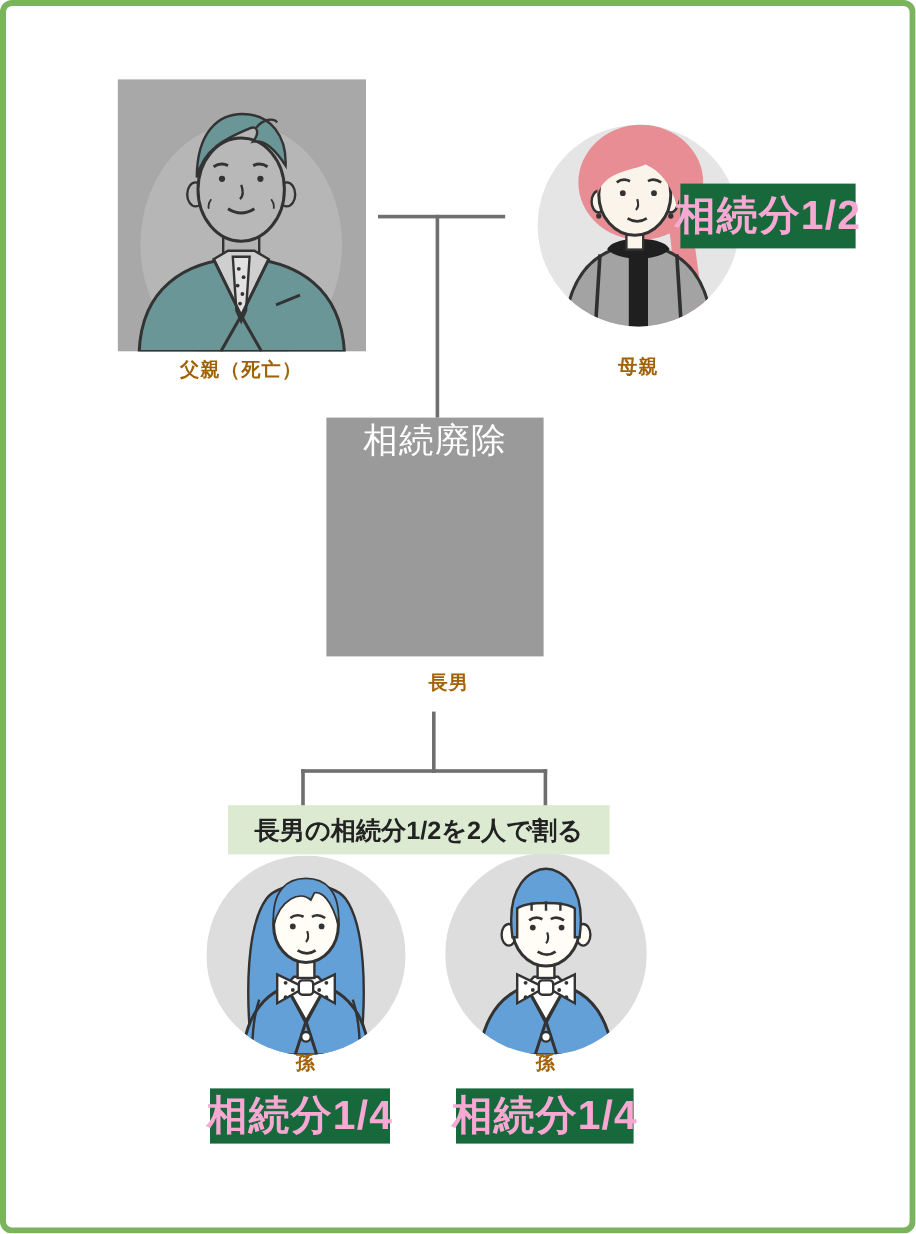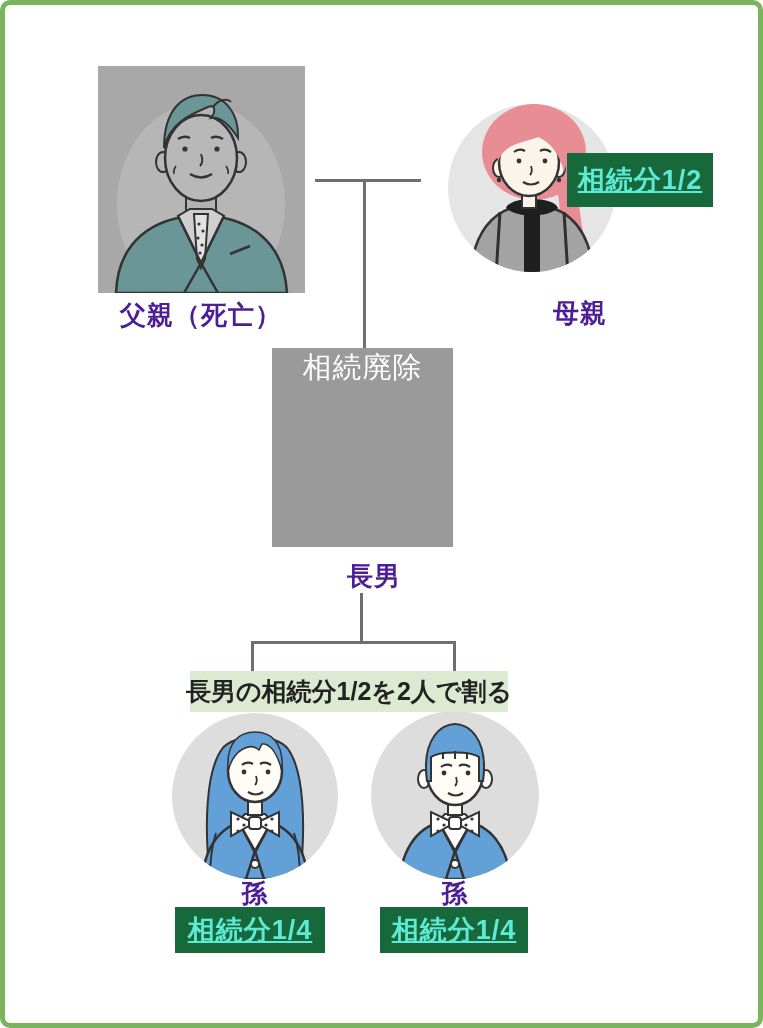--- a/index.html
+++ b/index.html
@@ -12,41 +12,40 @@
     background:#ffffff;
     overflow:hidden;
     font-family:"Liberation Sans","DejaVu Sans",sans-serif;
   }
   .line{position:absolute;background:#6f6f6f;}
   .photo-box{position:absolute;left:93px;top:61px;width:207px;height:227px;}
   .photo-box svg{display:block;width:100%;height:100%;}
   .person-svg{position:absolute;}
   .label{
     position:absolute;transform:translateX(-50%);
-    font-size:26px;font-weight:600;color:#4c1d95;
+    font-size:16px;font-weight:600;color:#a16207;
     white-space:nowrap;letter-spacing:1px;
   }
   .gray-box{
     position:absolute;left:267px;top:343px;width:181px;height:199px;
     background:#9a9a9a;display:flex;align-items:flex-start;justify-content:center;
   }
   .gray-box span{color:#ffffff;font-size:29px;font-weight:500;letter-spacing:1px;}
   .badge{
-    position:absolute;background:#17693c;color:#5eead4;
+    position:absolute;background:#17693c;color:#f9a8d4;
     display:flex;align-items:center;justify-content:center;
-    font-weight:700;font-size:27px;letter-spacing:1px;z-index:6;
+    font-weight:700;font-size:34px;letter-spacing:1px;z-index:6;
     white-space:nowrap;
-    text-decoration:underline;
   }
   .banner{
     position:absolute;left:185px;top:666px;width:318px;height:41px;
     background:#dcead2;display:flex;align-items:center;justify-content:center;
     z-index:5;
   }
-  .banner span{font-size:25px;font-weight:700;color:#222222;white-space:nowrap;}
+  .banner span{font-size:21px;font-weight:700;color:#222222;white-space:nowrap;}
 </style>
 </head>
 <body>
 
 <div class="frame">
 
   <div class="line" style="left:310px;top:174px;width:106px;height:3px;"></div>
   <div class="line" style="left:358px;top:174px;width:3px;height:169px;"></div>
   <div class="line" style="left:355px;top:588px;width:3px;height:51px;"></div>
   <div class="line" style="left:246px;top:636px;width:205px;height:3px;"></div>
@@ -110,21 +109,21 @@
     <path d="M94,41 C106,46 116,58 120,76 C126,60 124,44 118,34" fill="#e98d95"></path>
     <circle cx="55" cy="84" r="2.2" fill="#333"></circle>
     <circle cx="115" cy="84" r="2.2" fill="#333"></circle>
     <path d="M70,56 q5,-4 11,-1" fill="none" stroke="#333" stroke-width="2.2"></path>
     <path d="M96,55 q5,-3 11,1" fill="none" stroke="#333" stroke-width="2.2"></path>
     <circle cx="75" cy="65" r="2.4" fill="#333"></circle>
     <circle cx="101" cy="65" r="2.4" fill="#333"></circle>
     <path d="M87,70 q2,6 -1,9" fill="none" stroke="#333" stroke-width="1.8"></path>
     <path d="M79,86 q8,5 16,0" fill="none" stroke="#333" stroke-width="2.2"></path>
   </svg>
-  <div class="label" style="left:527px;top:291px;margin-left:48px;">母親</div>
+  <div class="label" style="left:527px;top:291px;">母親</div>
   <div class="badge" style="left:562px;top:148px;width:146px;height:54px;">相続分1/2</div>
 
   <div class="gray-box">
     <span>相続廃除</span>
   </div>
   <div class="label" style="left:369px;top:554px;">長男</div>
 
   <div class="banner">
     <span>長男の相続分1/2を2人で割る</span>
   </div>

